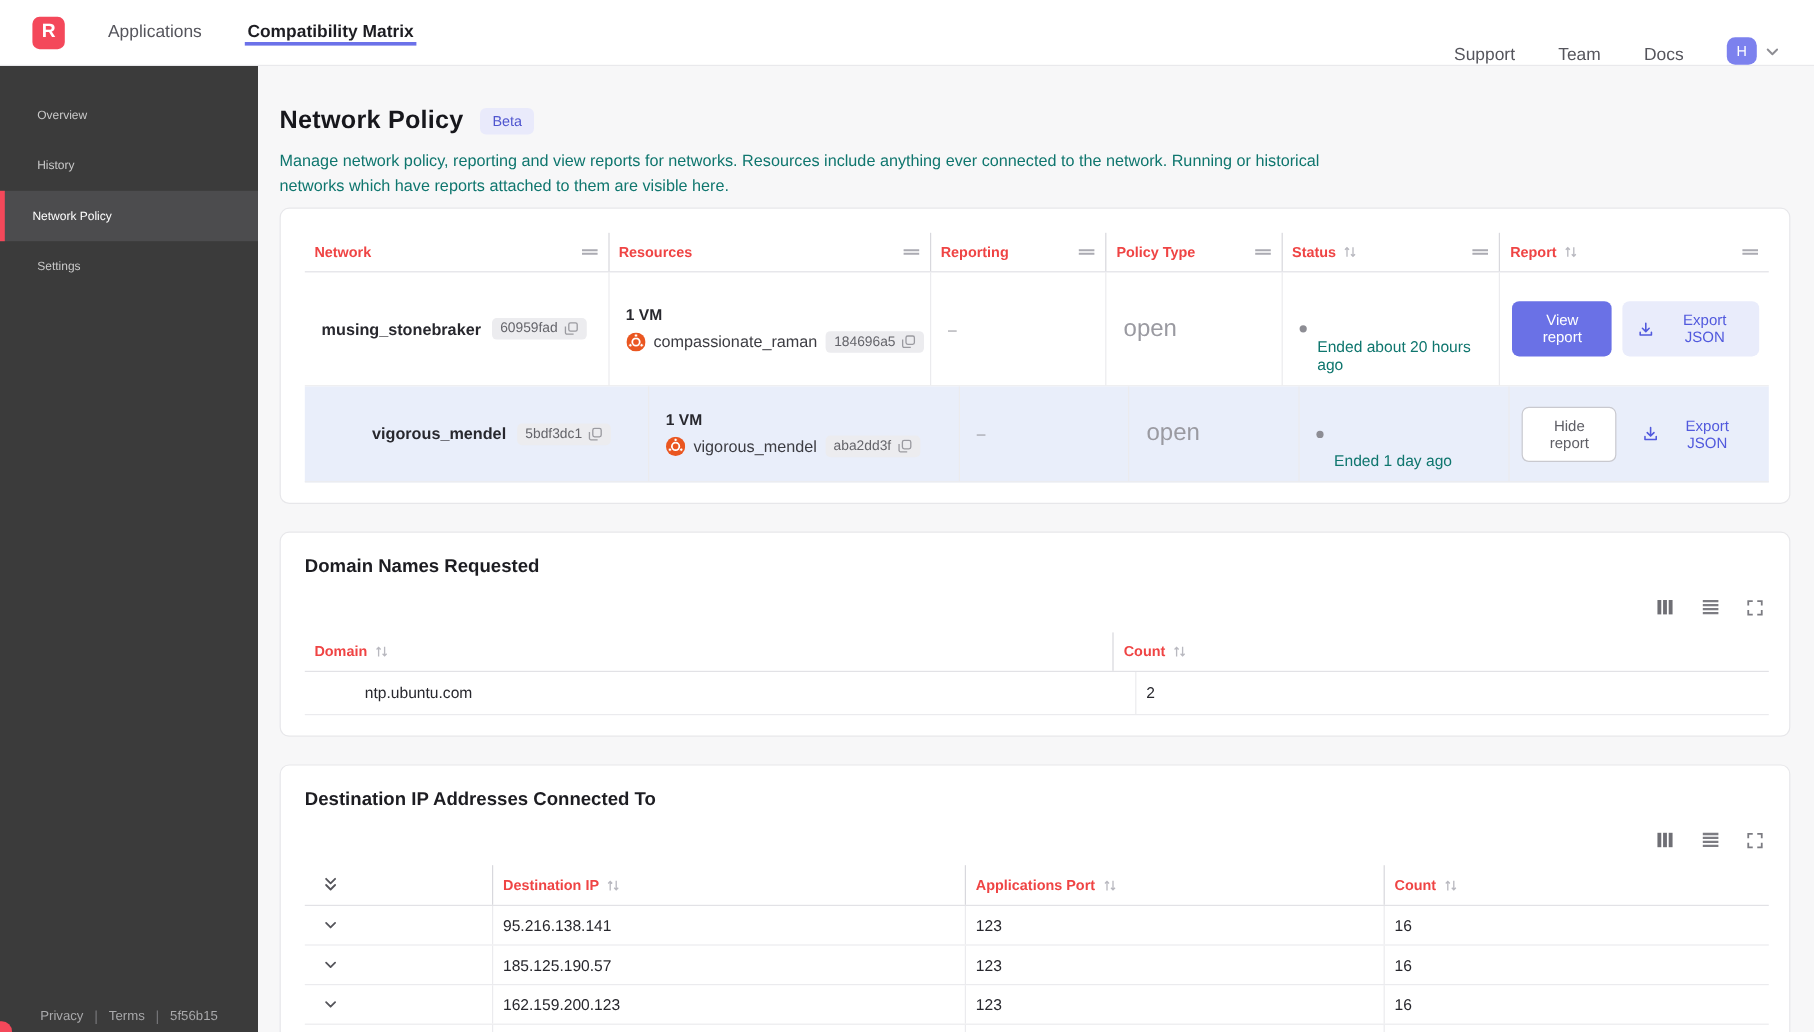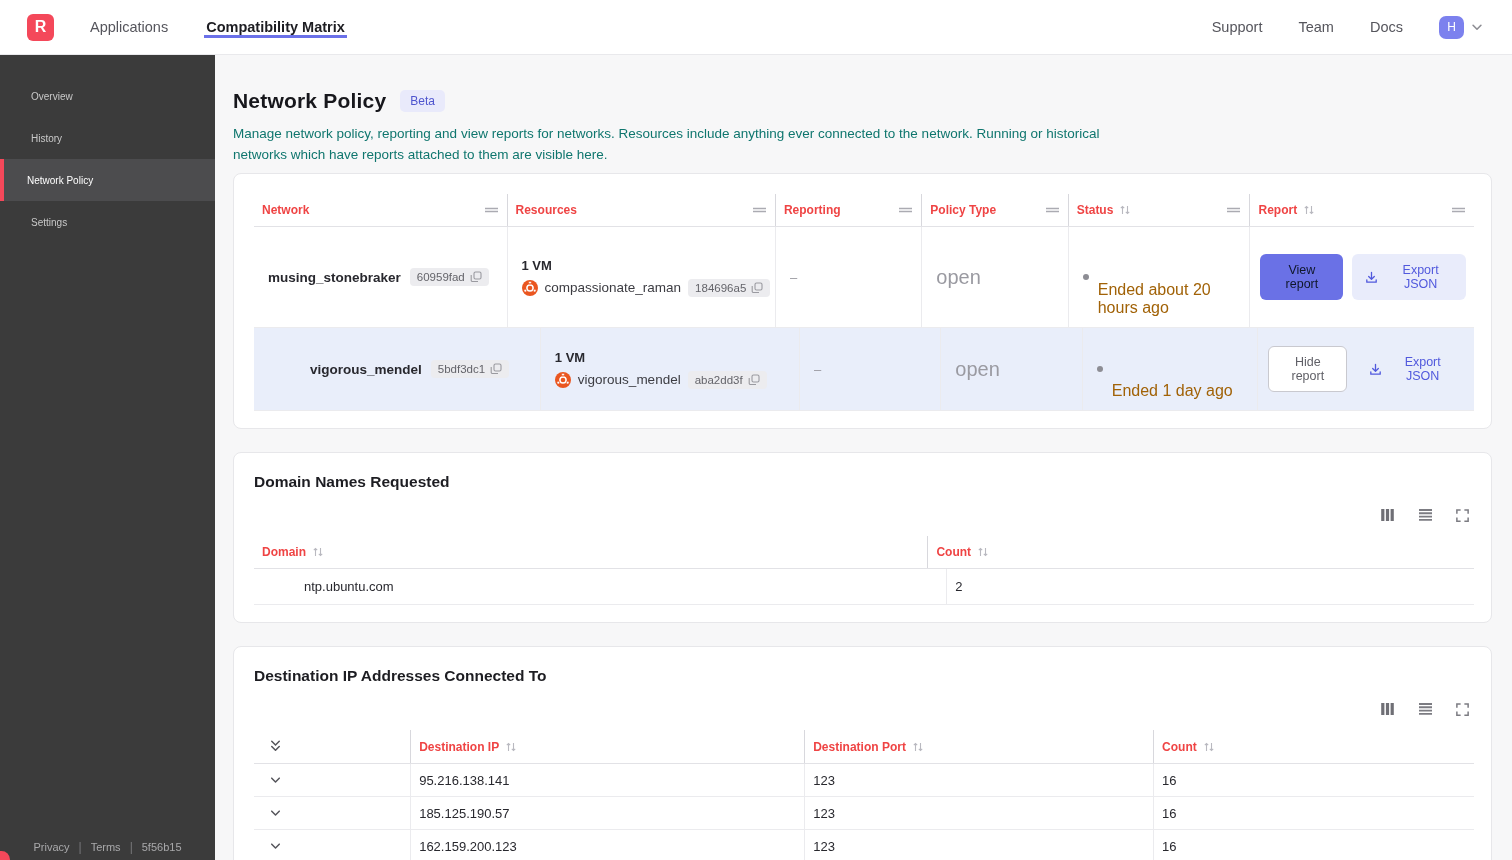--- a/index.html
+++ b/index.html
@@ -8,21 +8,21 @@
 
   
   .topbar { position:absolute; top:0; left:0; width:1512px; height:55px; background:#fff;
             border-bottom:1px solid #e9e9ec; display:flex; align-items:stretch; justify-content:space-between; z-index:10; }
   .topbar-left { display:flex; align-items:stretch; }
   .logo { width:27px; height:27px; background:#f4485a; border-radius:6px; color:#fff; font-weight:bold;
           font-size:16px; display:flex; align-items:center; justify-content:center; align-self:center; margin:0 34px 0 27px; }
   .tabs { display:flex; align-items:center; gap:34px; }
   .tab { display:flex; align-items:center; font-size:14.5px; color:#55555c; cursor:pointer; padding:0 2px; border-bottom:3px solid transparent; padding-top:3px; }
   .tab.active { color:#1d1d22; font-weight:bold; border-bottom-color:#6b71e9; }
-  .topbar-right { display:flex; align-items:center; gap:36px; padding-right:28px; }
+  .topbar-right { display:flex; align-items:flex-end; gap:36px; padding-right:28px; }
   .top-link { font-size:14.5px; color:#55555c; cursor:pointer; text-decoration:none; }
   .avatar-wrap { display:flex; align-items:center; gap:6px; cursor:pointer; }
   .avatar { width:25px; height:23px; border-radius:7px; background:#7c81ee; color:#fff; font-size:12px;
             display:flex; align-items:center; justify-content:center; }
 
   
   .sidebar { position:absolute; top:55px; left:0; width:215px; height:805px; background:#3b3b3b; }
   .side-nav { padding-top:20px; }
   .side-item { height:42px; display:flex; align-items:center; padding-left:27px; font-size:10px;
                color:#c9c9c9; cursor:pointer; border-left:4px solid transparent; }
@@ -68,24 +68,24 @@
   .net-name { font-weight:bold; font-size:13.5px; margin-right:9px; }
   .pill { background:#ececef; border-radius:4px; padding:3px 7px; font-size:11.5px; color:#64646a;
           display:inline-flex; align-items:center; gap:5px; cursor:pointer; white-space:nowrap; }
   .res-cell { flex-direction:column; align-items:flex-start; justify-content:center; gap:6px; }
   .res-vm { font-weight:bold; font-size:13px; }
   .res-line { display:flex; align-items:center; gap:7px; font-size:13.5px; color:#3c3c42; }
   .muted { color:#9a9aa1; }
   .policy-txt { font-size:20px; color:#9a9aa1; }
   .status-cell { gap:9px; }
   .status-dot { width:6px; height:6px; border-radius:50%; background:#8d8d94; flex:0 0 auto; }
-  .status-txt { font-size:16px; color:#a16207;margin-top:44px; }
+  .status-txt { font-size:13px; color:#0f766e;margin-top:44px; }
   .btn { border:none; border-radius:6px; font-size:12.5px; padding:9px 12px; cursor:pointer;
          font-family:inherit; display:inline-flex; align-items:center; gap:8px; }
-  .btn-primary { background:#6a71e6; color:#0f172a; font-weight:500; }
+  .btn-primary { background:#6a71e6; color:#ffffff; font-weight:500; }
   .btn-outline { background:#fff; border:1px solid #c9c9cf; color:#5f5f66; padding:8px 11px; }
   .btn-export { background:#e9ecfb; color:#5159dd; font-weight:500; }
   .btn-export.on-blue { background:transparent; }
   .report-cell { gap:9px; padding-left:10px !important; }
 
   
   .c-domain{width:55.2%;} .c-dcount{width:44.8%;}
   .dom-row .td { padding:10px 8px; }
   .dom-row { min-height:34px; }
 
@@ -420,21 +420,21 @@
         </div>
         <div class="th c-ip">
           <span>Destination IP</span>
           <span>
               <svg width="12" height="12" viewBox="0 0 12 12">
                 <path d="M3.5 10 V2.5 M1.8 4.2 L3.5 2.5 L5.2 4.2 M8.5 2 V9.5 M6.8 7.8 L8.5 9.5 L10.2 7.8" fill="none" stroke="#b9b9c0" stroke-width="1.1"></path>
               </svg>
             </span>
         </div>
         <div class="th c-port">
-          <span>Destination Port</span>
+          <span>Applications Port</span>
           <span>
               <svg width="12" height="12" viewBox="0 0 12 12">
                 <path d="M3.5 10 V2.5 M1.8 4.2 L3.5 2.5 L5.2 4.2 M8.5 2 V9.5 M6.8 7.8 L8.5 9.5 L10.2 7.8" fill="none" stroke="#b9b9c0" stroke-width="1.1"></path>
               </svg>
             </span>
         </div>
         <div class="th c-count">
           <span>Count</span>
           <span>
               <svg width="12" height="12" viewBox="0 0 12 12">

